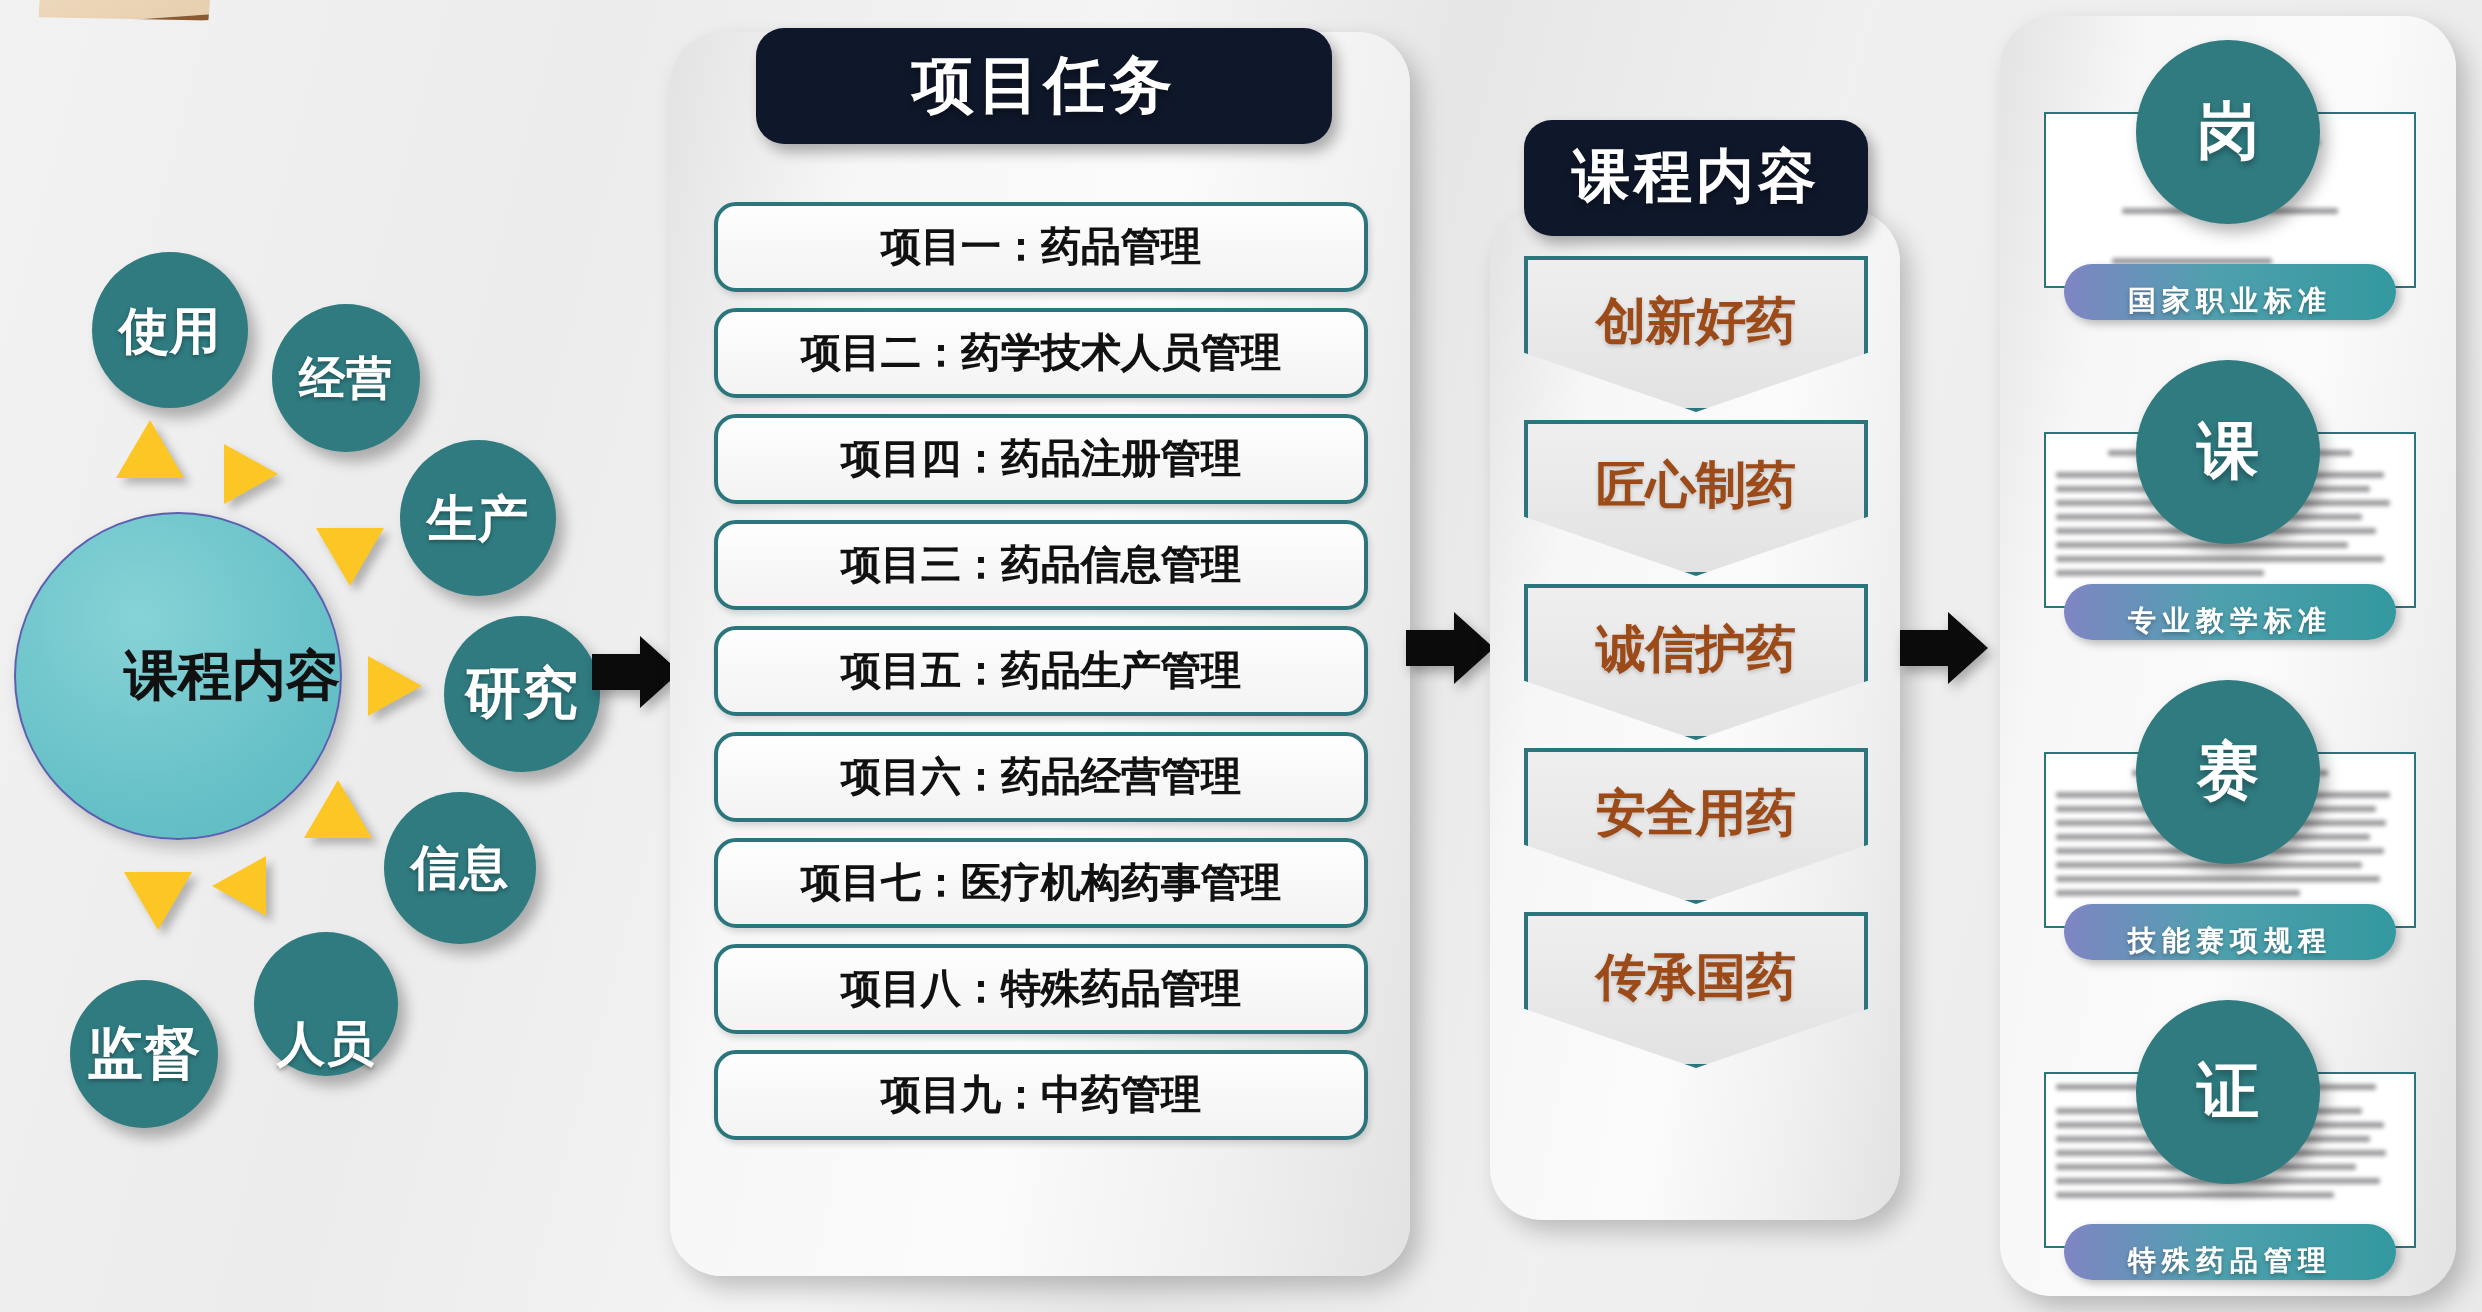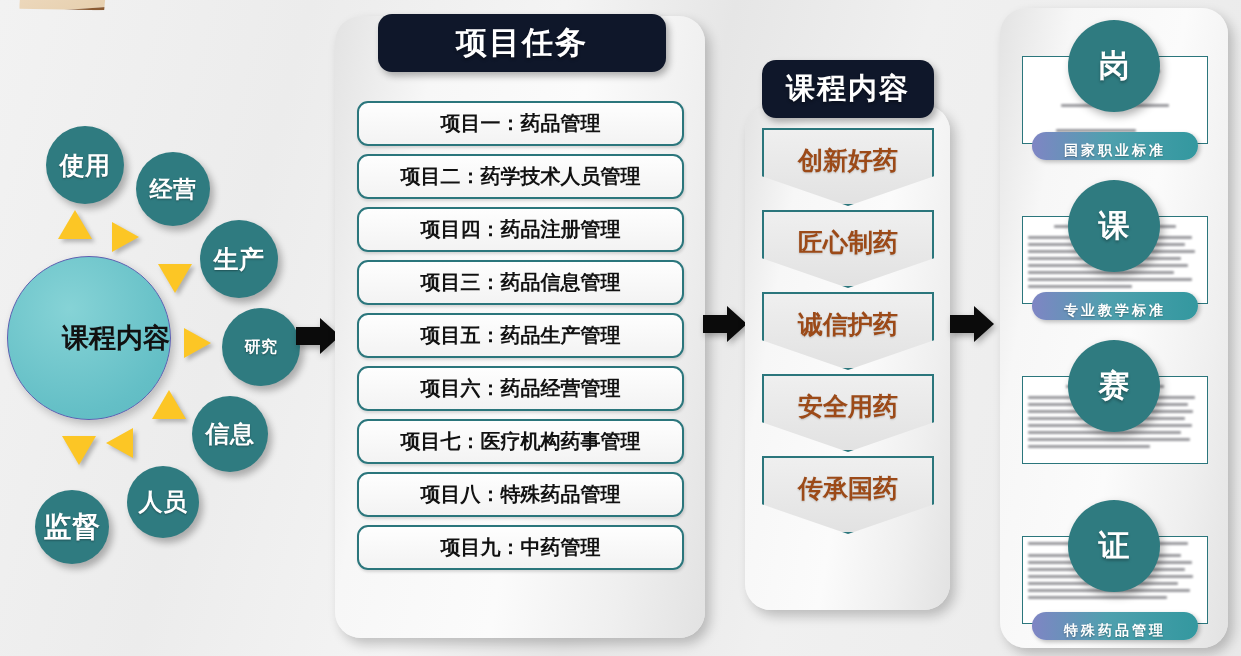--- a/index.html
+++ b/index.html
@@ -105,29 +105,29 @@
     </div>
 
     <div class="bub" style="left:200px;top:124px;width:78px;height:78px;font-size:25px;">
       <span>生产</span>
     </div>
 
     <div class="bub" style="left:136px;top:56px;width:74px;height:74px;font-size:23px;">
       <span>经营</span>
     </div>
 
-    <div class="bub" style="left:222px;top:212px;width:78px;height:78px;font-size:16px;align-items:center;">
+    <div class="bub" style="left:222px;top:212px;width:78px;height:78px;font-size:28px;align-items:center;">
       <span>研究</span>
     </div>
 
     <div class="bub" style="left:192px;top:300px;width:76px;height:76px;font-size:24px;">
       <span>信息</span>
     </div>
 
-    <div class="bub" style="left:127px;top:370px;width:72px;height:72px;font-size:24px;">
+    <div class="bub" style="left:127px;top:370px;width:72px;height:72px;font-size:24px;align-items:flex-end;">
       <span>人员</span>
     </div>
 
     <div class="bub" style="left:35px;top:394px;width:74px;height:74px;font-size:28px;">
       <span>监督</span>
     </div>
 
     <div class="bub-core" style="left:7px;top:160px;width:162px;height:162px;font-size:27px;">
       <span>课程内容</span>
     </div>
@@ -270,20 +270,23 @@
           <div class="dl" style="width:90%;"></div>
           <div class="dl" style="width:94%;"></div>
           <div class="dl" style="width:88%;"></div>
           <div class="dl" style="width:93%;"></div>
           <div class="dl" style="width:70%;"></div>
         </div>
       </div>
       <div class="std-circle">
         <span>赛</span>
       </div>
+      <div class="std-label">
+        <span>技能赛项规程</span>
+      </div>
     </div>
 
     <div class="std" style="top:492px;">
       <div class="std-doc">
         <div class="doc-lines">
           <div class="dl" style="width:92%;margin-bottom:9px;"></div>
           <div class="dl" style="width:88%;"></div>
           <div class="dl" style="width:94%;"></div>
           <div class="dl" style="width:90%;"></div>
           <div class="dl" style="width:95%;"></div>

